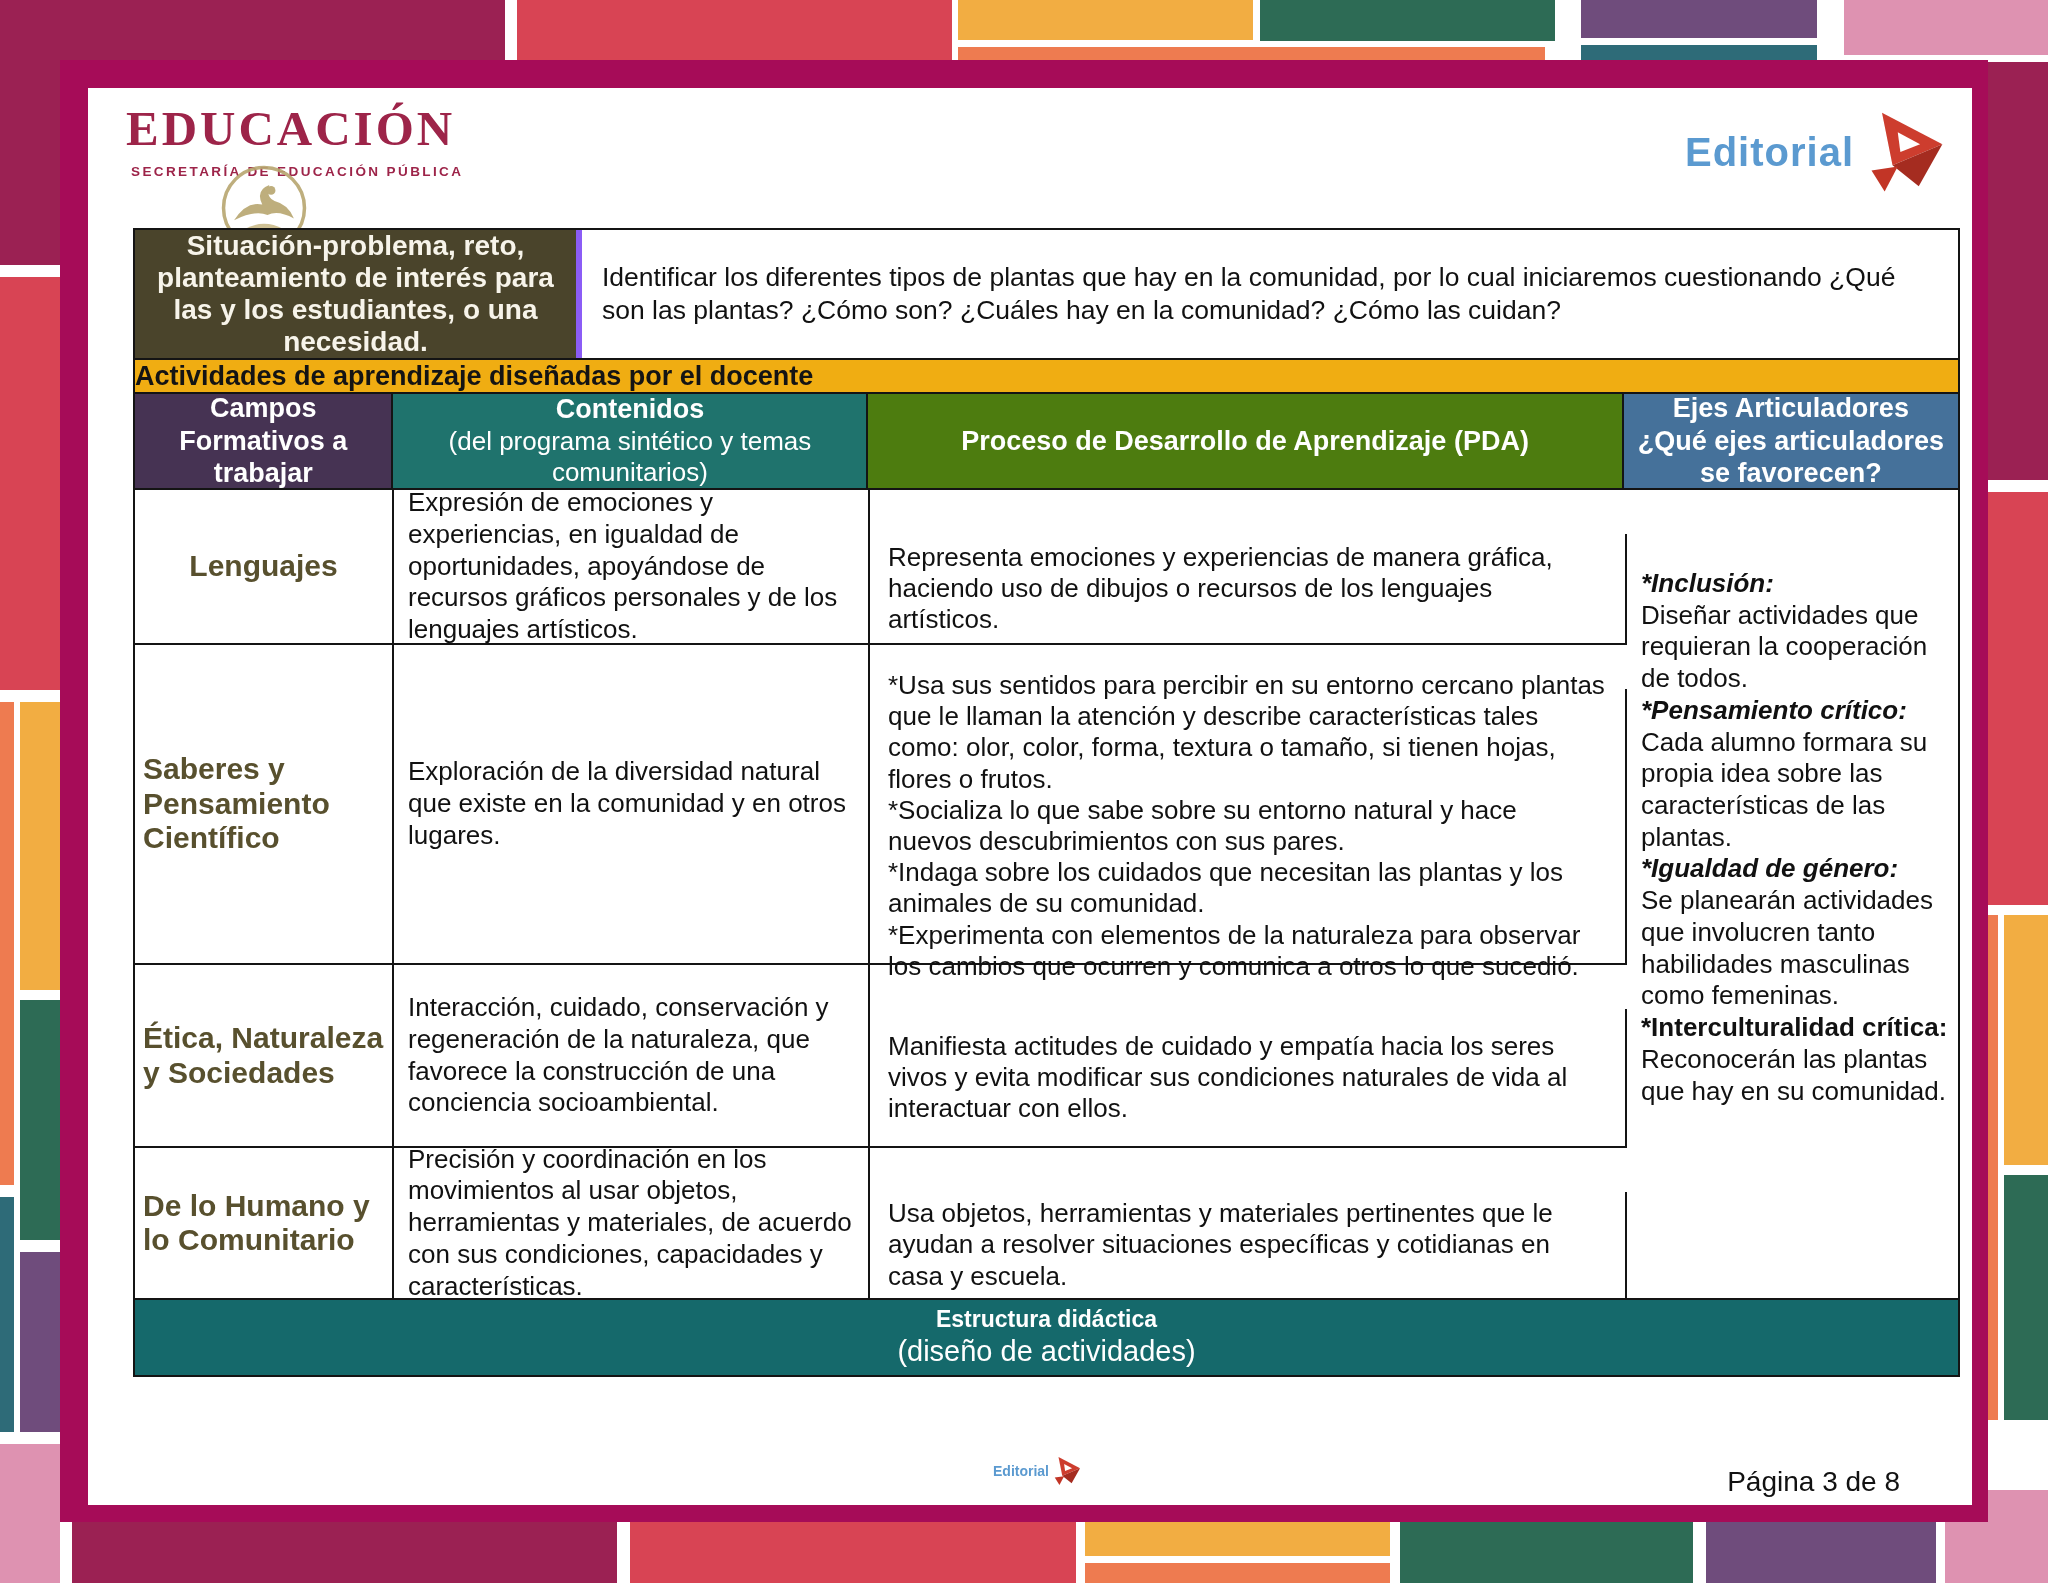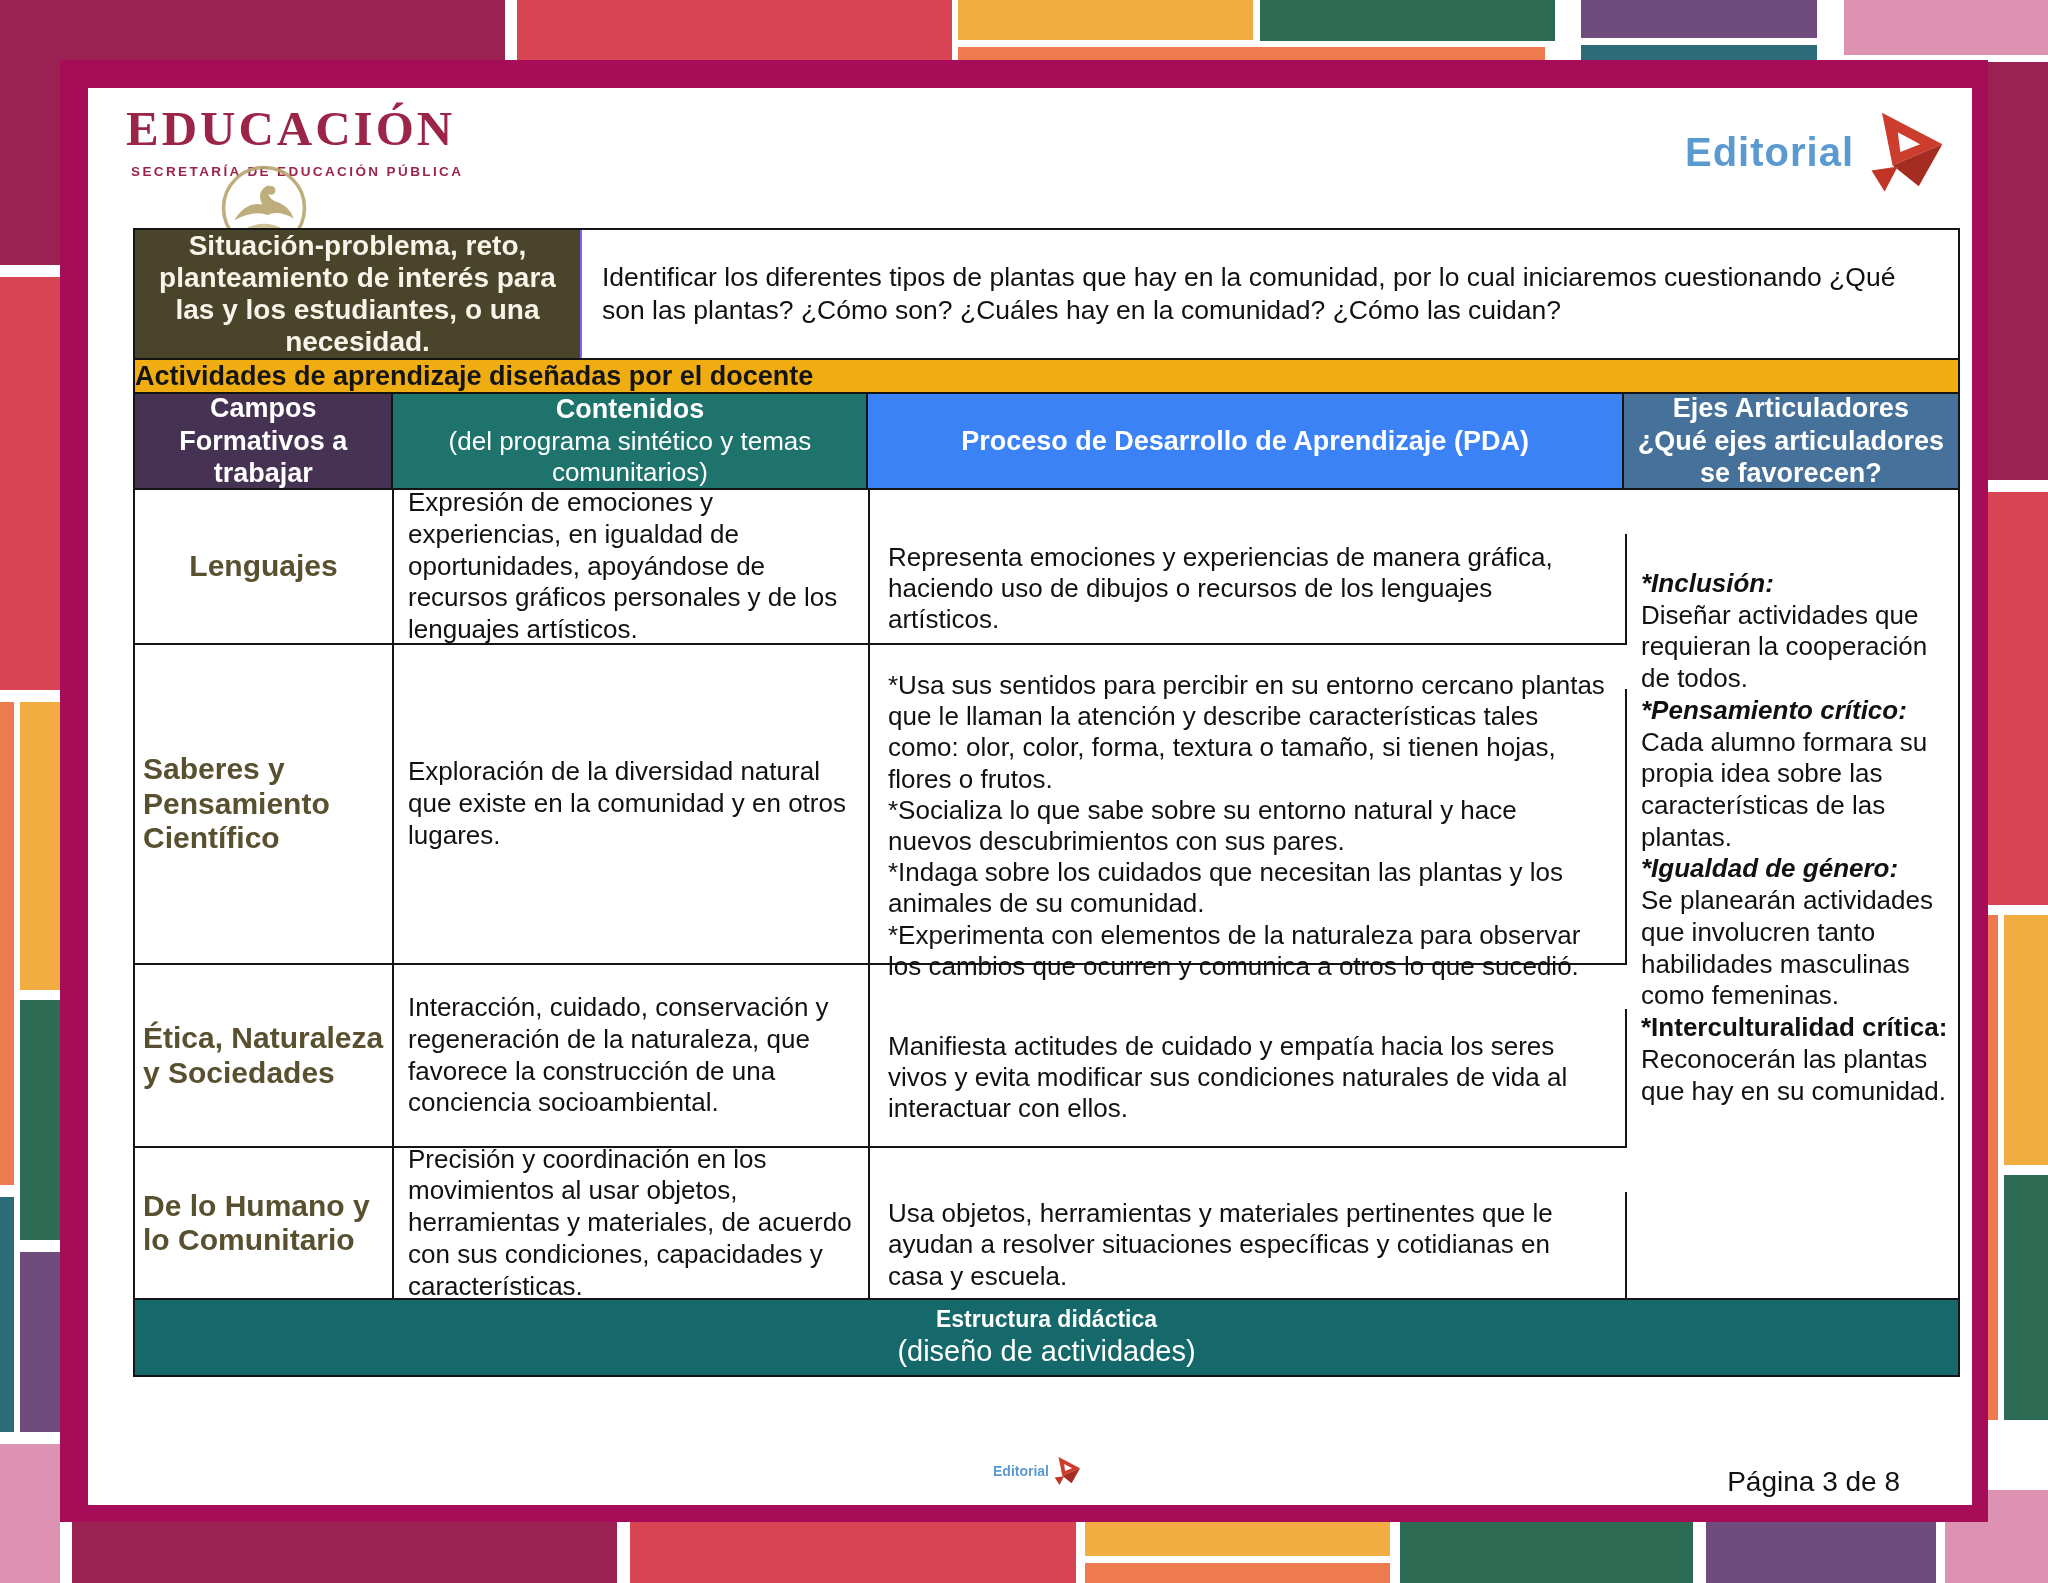--- a/index.html
+++ b/index.html
@@ -50,21 +50,21 @@
   .emd-text-small { color:#5B9AD0; font-weight:bold; font-size:14px; }
   .emd-mark-small { width:30px; height:30px; margin-left:2px; }
 
   
   .plan-table {
     position:absolute; left:45px; top:140px; width:1827px;
     border:2px solid #141414; background:#fff;
   }
   .row-a { display:flex; height:128px; }
   .cell-sit {
-    width:447px; background:#4A442B; border-right:2px solid #8b5cf6;
+    width:447px; background:#4A442B; border-right:6px solid #8b5cf6;
     color:#F7F4EA; font-weight:bold; font-size:28px; line-height:1.14;
     display:flex; align-items:center; justify-content:center; text-align:center;
     padding:6px 14px;
   }
   .cell-idf {
     flex:1; display:flex; align-items:center;
     font-size:26.5px; line-height:1.25; color:#111; padding:8px 20px;
   }
   .row-b {
     height:36px; border-top:2px solid #141414; border-bottom:2px solid #141414;
@@ -72,21 +72,21 @@
     display:flex; align-items:center; justify-content:flex-start;
   }
   .row-c { display:flex; height:94px; color:#fff; text-align:center; }
   .row-c .hc {
     display:flex; flex-direction:column; align-items:center; justify-content:center;
     font-weight:bold; font-size:27px; line-height:1.22; padding:4px 10px;
     border-right:2px solid #141414;
   }
   .hc.campos { width:259px; background:#463353; }
   .hc.conten { width:476px; background:#1F736D; }
-  .hc.pda    { width:757px; background:#3b82f6; }
+  .hc.pda    { width:757px; background:#4d7c0f; }
   .hc.ejes   { width:335px; background:#45719A; border-right:none; }
   .hc .sub { font-weight:normal; font-size:26px; }
   .hc.ejes .sub { font-weight:bold; font-size:27px; }
 
   .grid {
     display:grid; border-top:2px solid #141414;
     grid-template-columns:259px 476px 757px 335px;
     grid-template-rows:155px 320px 183px 150px;
   }
   .gc { border-right:2px solid #141414; border-bottom:2px solid #141414; }

